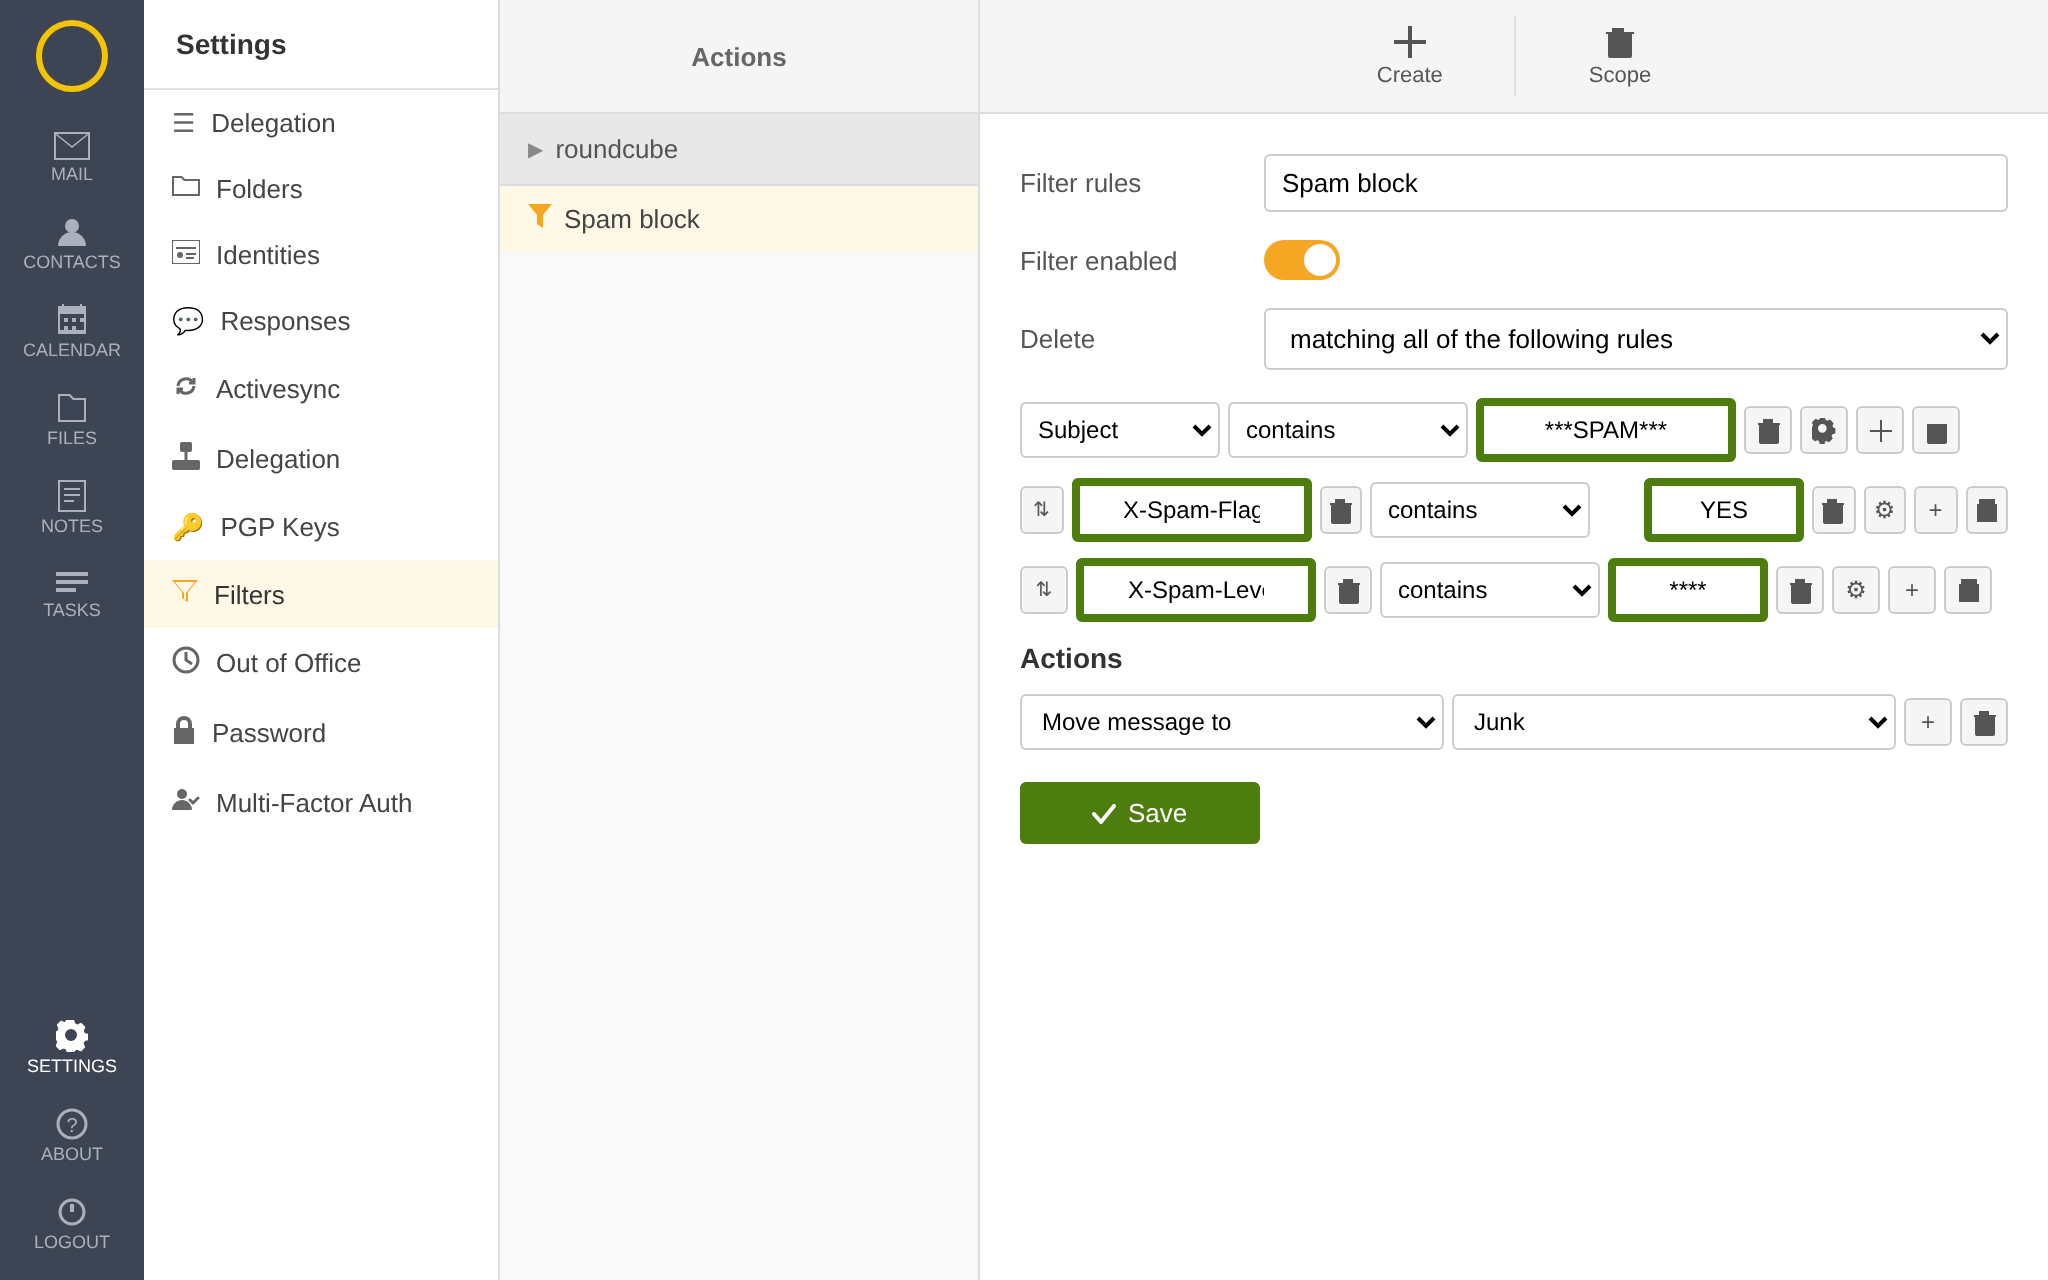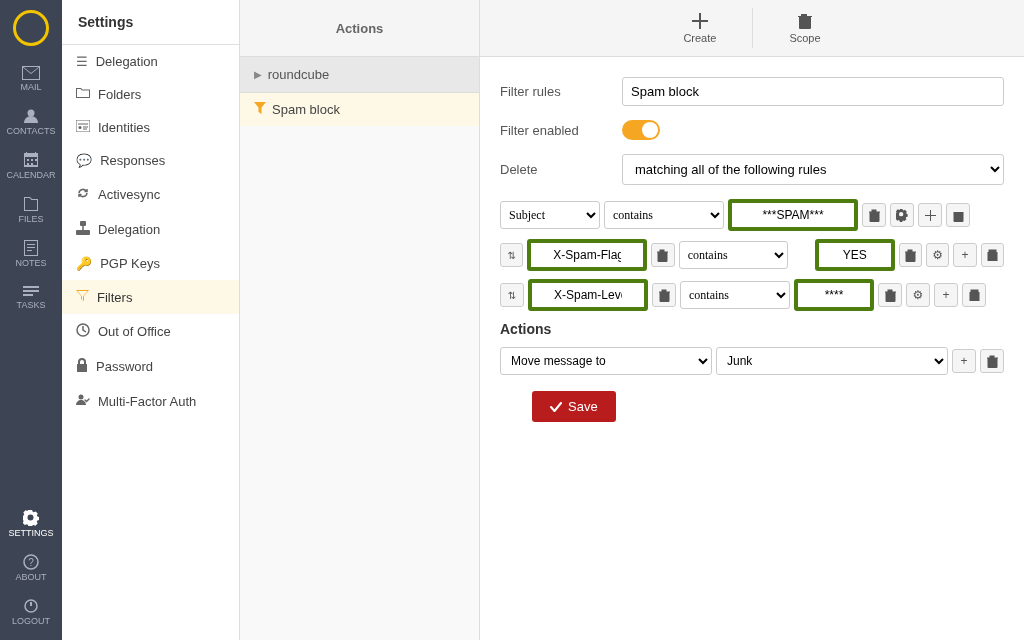--- a/index.html
+++ b/index.html
@@ -1,20 +1,20 @@
 <!DOCTYPE html>
 <html><head>
   <meta charset="utf-8">
   <style>
     * { box-sizing: border-box; margin: 0; padding: 0; }
     body { font-family: Arial, sans-serif; font-size: 13px; background: #f0f0f0; display: flex; height: 640px; overflow: hidden; }
 
     
     .icon-bar {
-      width: 62px;
+      width: 72px;
       background: #3d4554;
       display: flex;
       flex-direction: column;
       align-items: center;
       padding-top: 10px;
       color: #aab0be;
       flex-shrink: 0;
     }
     .icon-bar .logo {
       width: 36px;
@@ -201,21 +201,20 @@
       margin-bottom: 8px;
       gap: 4px;
     }
     .rule-select {
       padding: 5px 4px;
       border: 1px solid #ccc;
       border-radius: 3px;
       font-size: 12px;
       background: white;
       cursor: pointer;
-      font-family: Liberation Serif, serif;
     }
     .rule-input {
       padding: 5px 22px;
       border: 4px solid #4d7c0f;
       border-radius: 3px;
       font-size: 12px;
       width: 120px;
       text-align: center;
     }
     .icon-btn-sm {
@@ -253,31 +252,30 @@
       border: 1px solid #ccc;
       border-radius: 3px;
       font-size: 12px;
       background: white;
       cursor: pointer;
       flex: 1;
     }
 
     
     .save-btn {
-      background: #b91c1c;
+      background: #4d7c0f;
       color: white;
       border: none;
-      padding: 8px 18px;
+      padding: 8px 36px;
       border-radius: 3px;
       cursor: pointer;
       font-size: 13px;
       display: flex;
       align-items: center;
       gap: 6px;
-      margin-left: 32px;
     }
 
     
     .actions-divider {
       width: 1px;
       background: #ddd;
       height: 40px;
       margin: 0 8px;
     }
 

